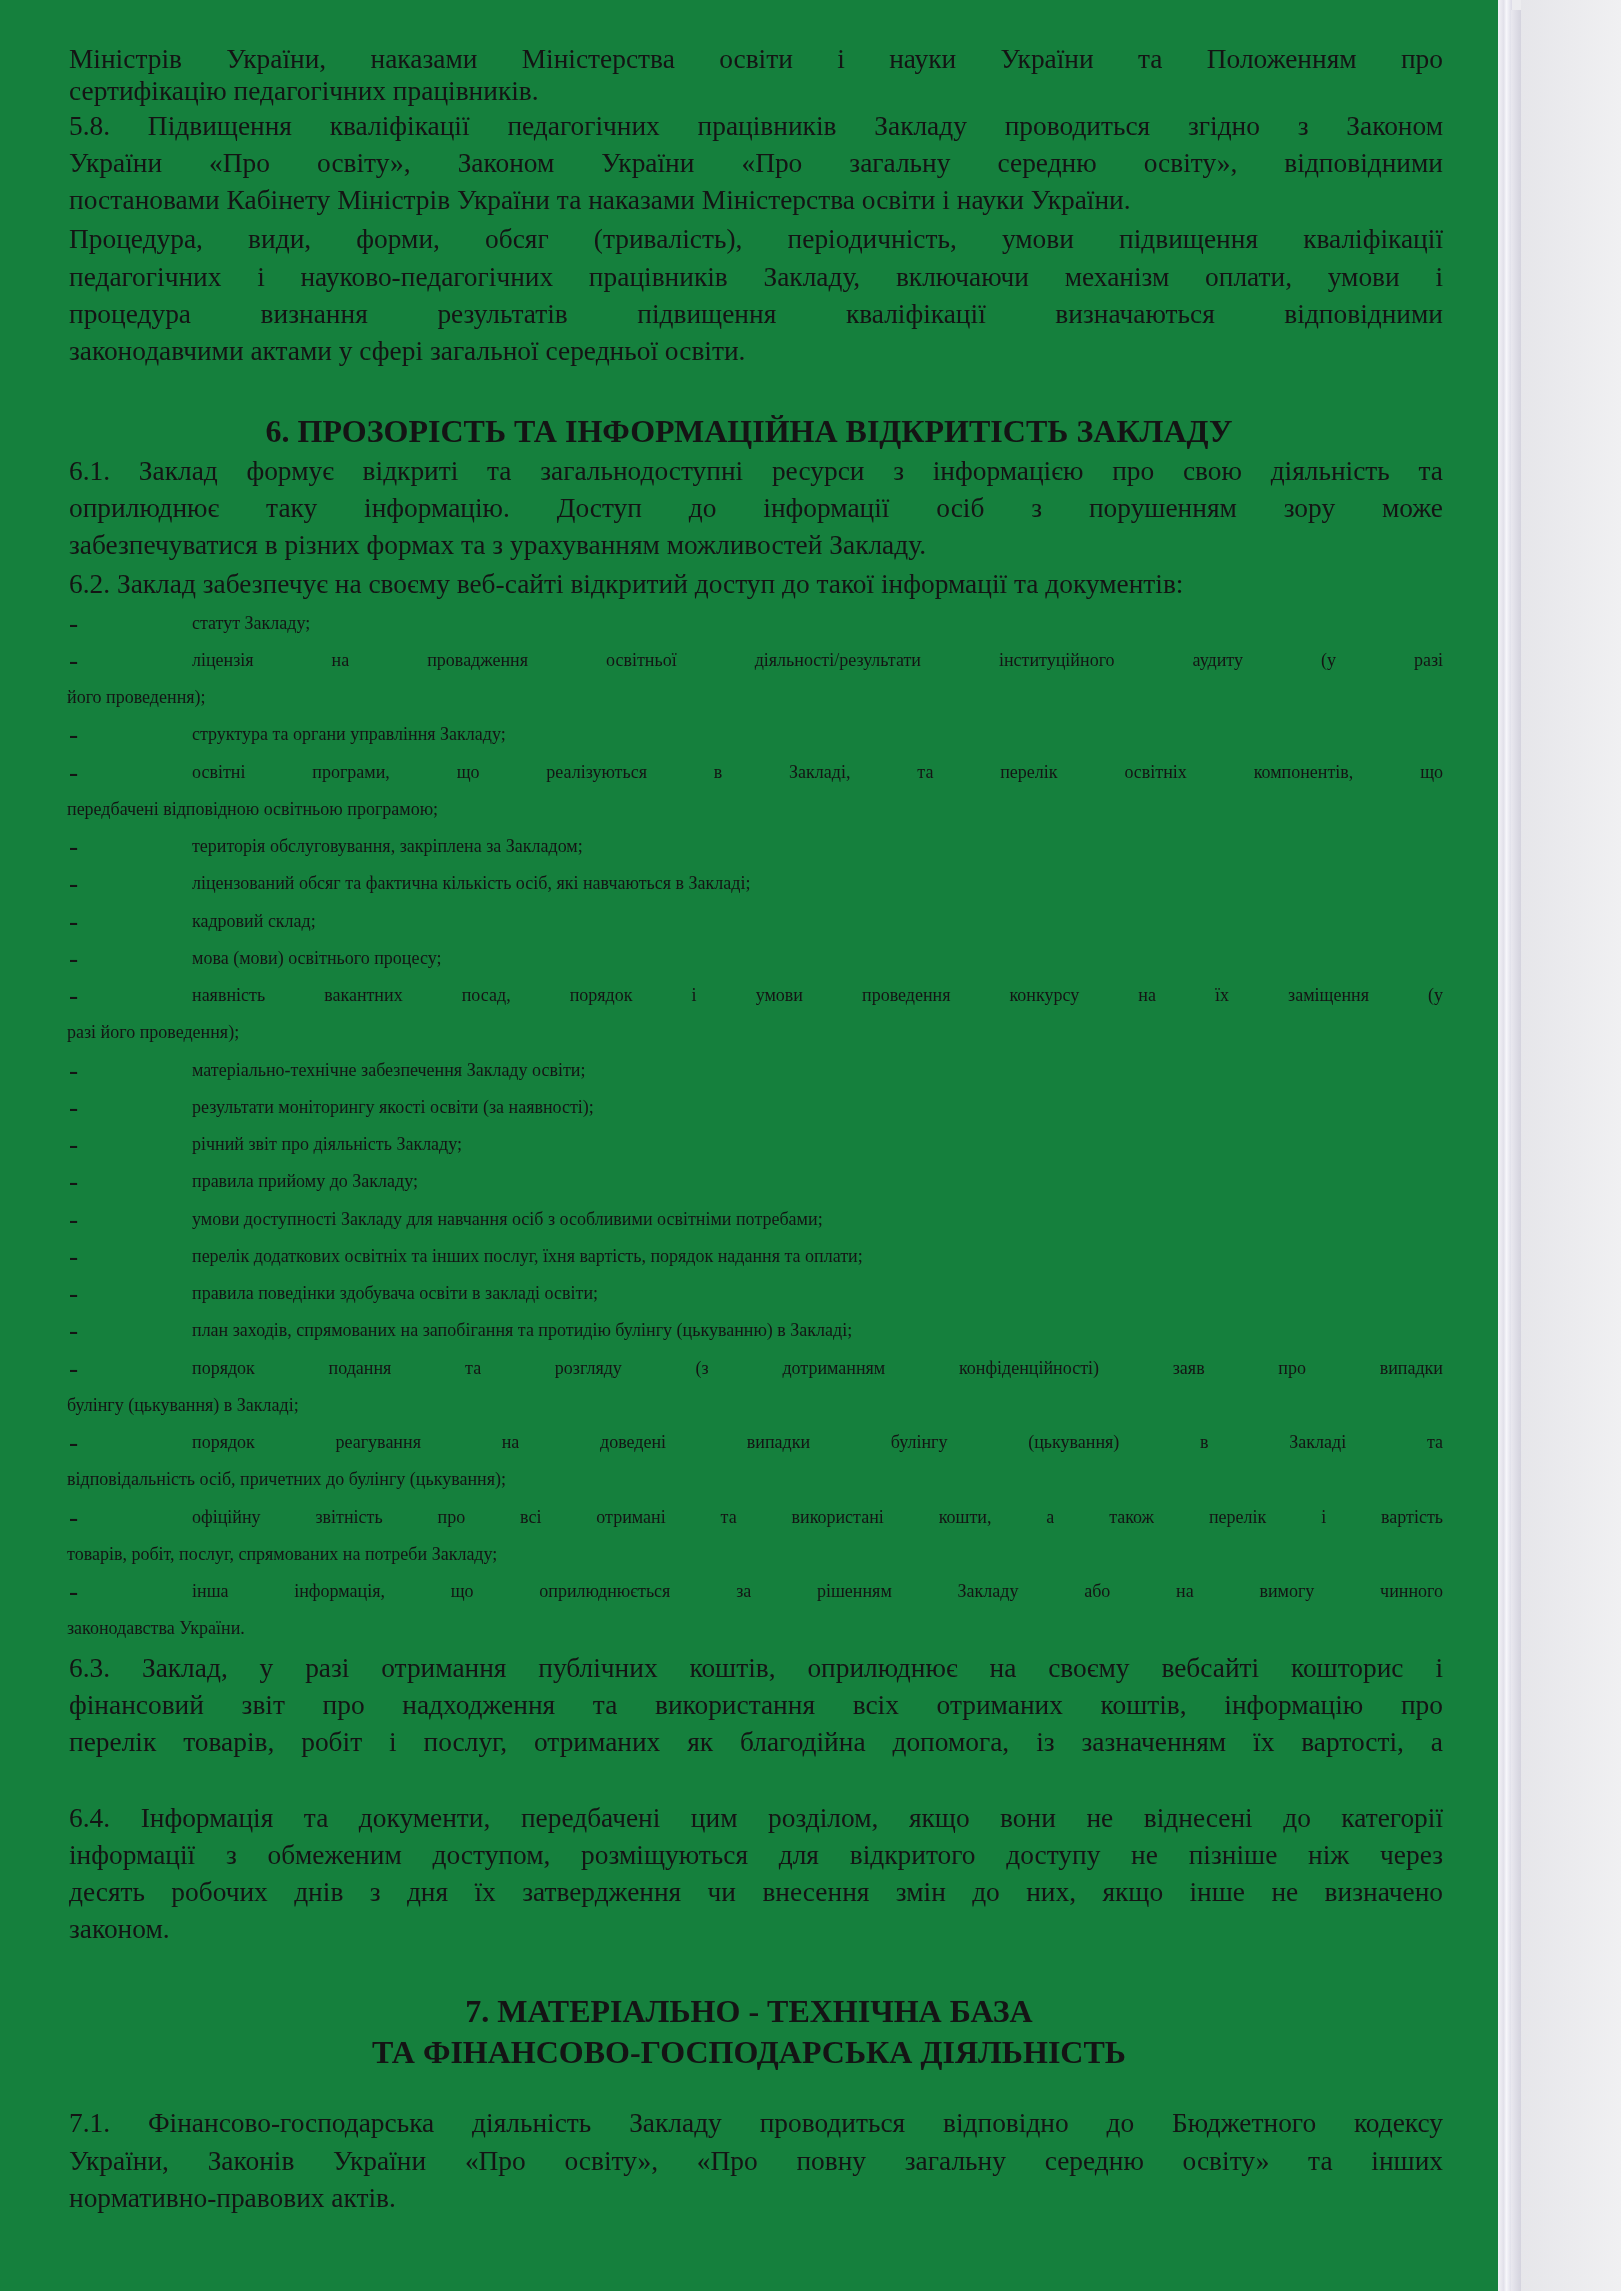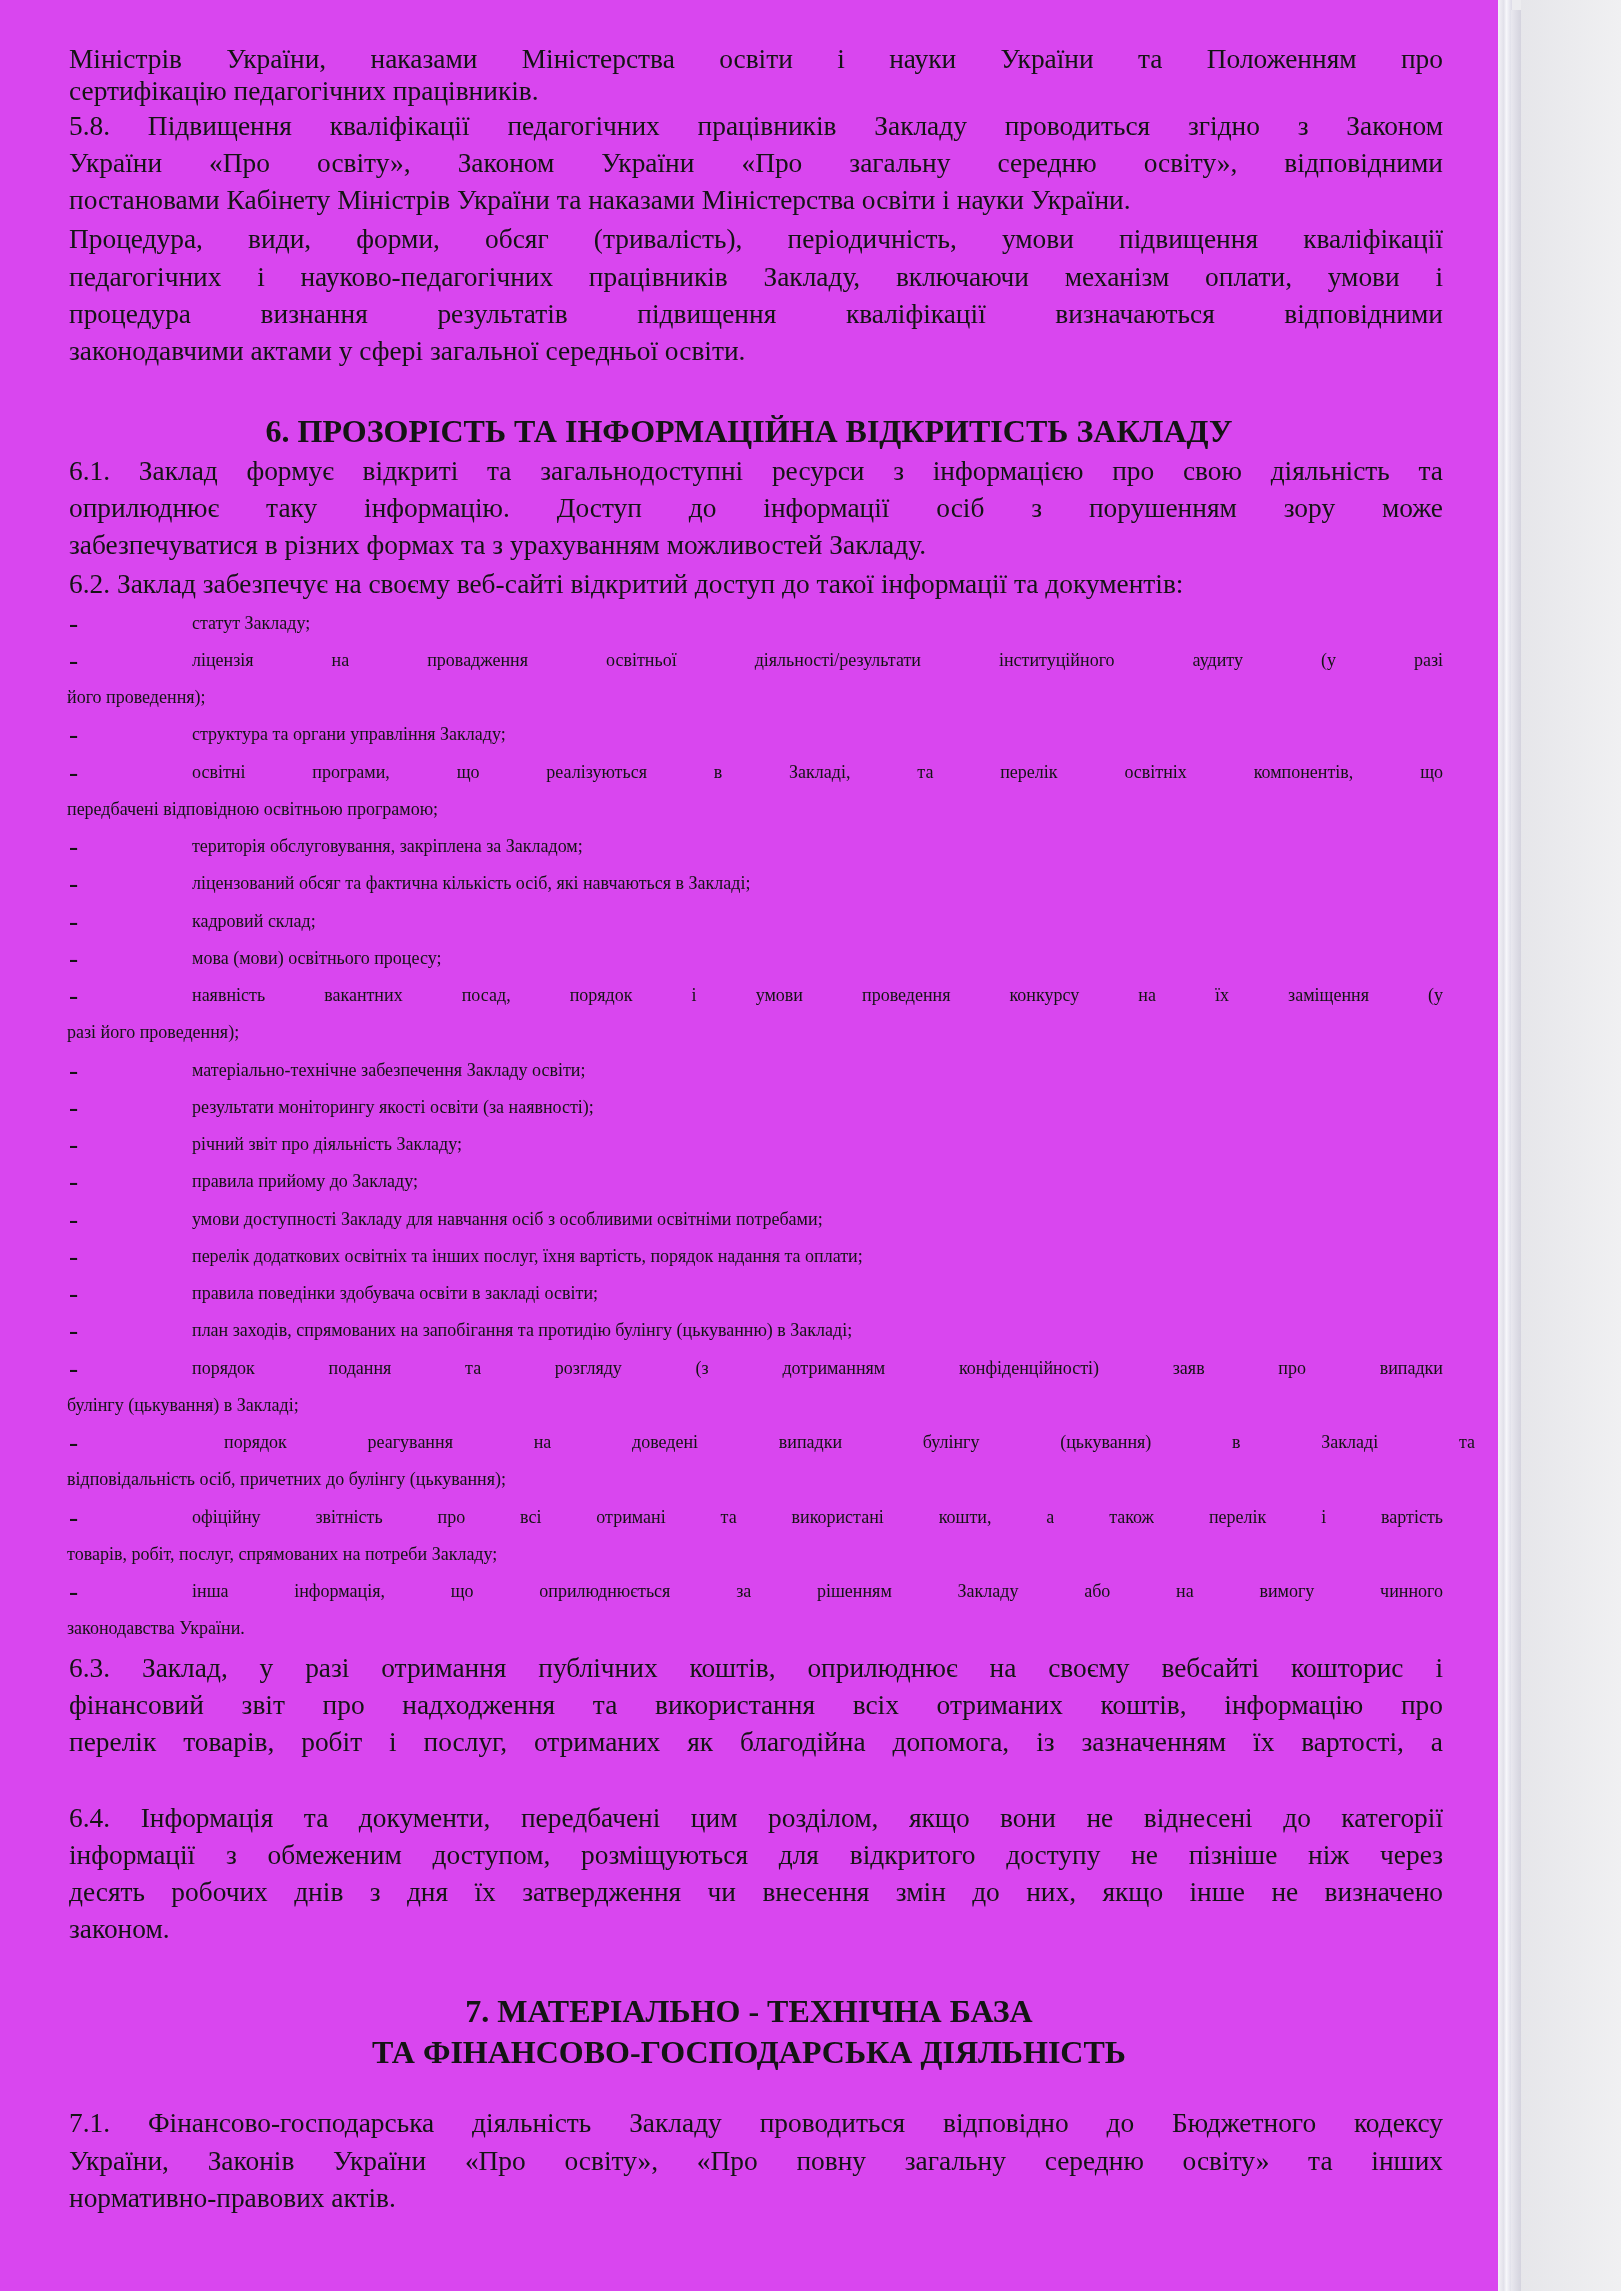--- a/index.html
+++ b/index.html
@@ -4,21 +4,21 @@
 <style>
   html, body { margin: 0; padding: 0; }
   body {
     width: 1621px; height: 2292px; position: relative; overflow: hidden;
     background: #ececef;
     font-family: "Liberation Serif", "DejaVu Serif", serif;
     color: #141414;
   }
   .page {
     position: absolute; left: 0; top: 0; width: 1498px; height: 2292px;
-    background: #d946ef;
+    background: #15803d;
   }
   .edge1 { position: absolute; left: 1498px; top: 0; width: 13.7px; height: 2292px;
     background: linear-gradient(90deg, #f4f3f8 0%, #e2e1ea 40%, #f7f7fb 60%, #dcdbe6 100%); }
   .edge2 { position: absolute; left: 1511px; top: 9.8px; width: 9.8px; height: 2282px;
     background: linear-gradient(90deg, #e9e8ef, #d4d3de); }
   .bg-right { position: absolute; left: 1521px; top: 0; width: 100px; height: 2292px;
     background: linear-gradient(90deg, #e6e6ea, #f0f0f2); }
 
   .line {
     position: absolute; left: 69px; width: 1374px;
@@ -96,21 +96,21 @@
       <div class="dash" style="top: 1240px;">-</div>
       <div class="bullet-line" style="top: 1240px; left: 192px; width: 1251px;">перелік додаткових освітніх та інших послуг, їхня вартість, порядок надання та оплати;</div>
       <div class="dash" style="top: 1277px;">-</div>
       <div class="bullet-line" style="top: 1277px; left: 192px; width: 1251px;">правила поведінки здобувача освіти в закладі освіти;</div>
       <div class="dash" style="top: 1314px;">-</div>
       <div class="bullet-line" style="top: 1314px; left: 192px; width: 1251px;">план заходів, спрямованих на запобігання та протидію булінгу (цькуванню) в Закладі;</div>
       <div class="dash" style="top: 1352px;">-</div>
       <div class="bullet-line just" style="top: 1352px; left: 192px; width: 1251px;">порядок подання та розгляду (з дотриманням конфіденційності) заяв про випадки</div>
       <div class="bullet-line" style="top: 1389px; left: 67px;">булінгу (цькування) в Закладі;</div>
       <div class="dash" style="top: 1426px;">-</div>
-      <div class="bullet-line just" style="top: 1426px; left: 192px; width: 1251px; margin-left: 32px;">порядок реагування на доведені випадки булінгу (цькування) в Закладі та</div>
+      <div class="bullet-line just" style="top: 1426px; left: 192px; width: 1251px;">порядок реагування на доведені випадки булінгу (цькування) в Закладі та</div>
       <div class="bullet-line" style="top: 1463px; left: 67px;">відповідальність осіб, причетних до булінгу (цькування);</div>
       <div class="dash" style="top: 1501px;">-</div>
       <div class="bullet-line just" style="top: 1501px; left: 192px; width: 1251px;">офіційну звітність про всі отримані та використані кошти, а також перелік і вартість</div>
       <div class="bullet-line" style="top: 1538px; left: 67px;">товарів, робіт, послуг, спрямованих на потреби Закладу;</div>
       <div class="dash" style="top: 1575px;">-</div>
       <div class="bullet-line just" style="top: 1575px; left: 192px; width: 1251px;">інша інформація, що оприлюднюється за рішенням Закладу або на вимогу чинного</div>
       <div class="bullet-line" style="top: 1612px; left: 67px;">законодавства України.</div>
     </div>
 
   <div class="line just" style="top:1652px">6.3. Заклад, у разі отримання публічних коштів, оприлюднює на своєму вебсайті кошторис і</div>

